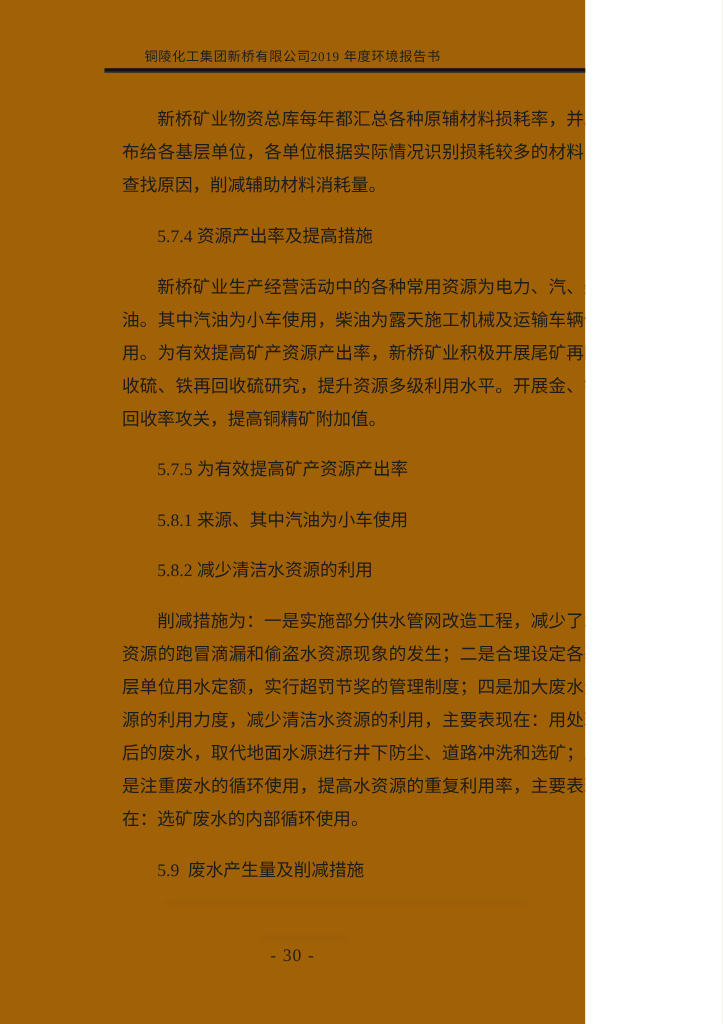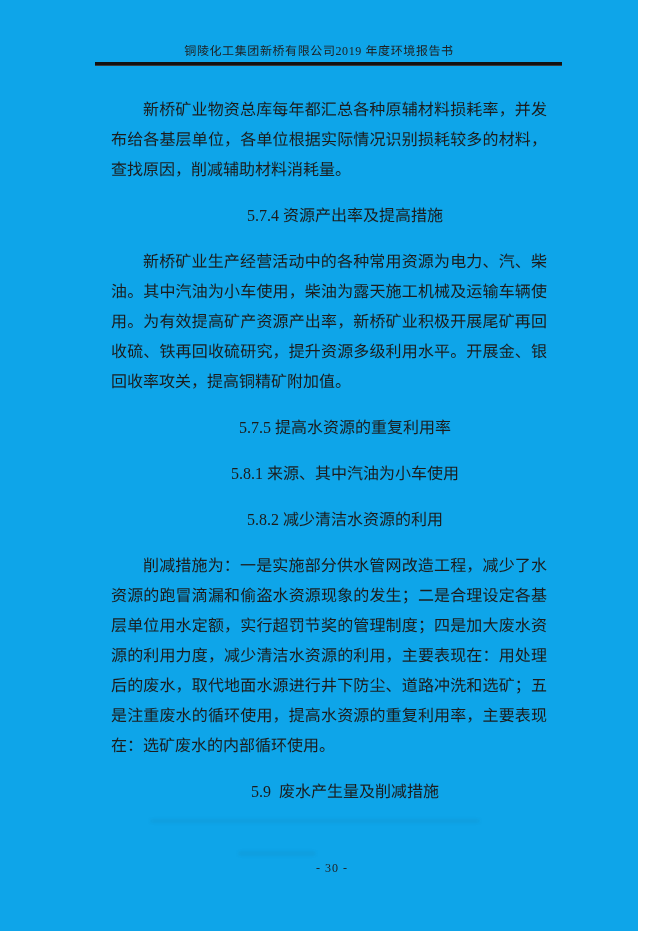--- a/index.html
+++ b/index.html
@@ -2,23 +2,23 @@
 <html lang="zh-CN"><head>
 <meta charset="utf-8">
 <style>
   html, body {
     margin: 0;
     padding: 0;
     background: #ffffff;
   }
   .page {
     position: relative;
-    width: 638px;
+    width: 532px;
     height: 931px;
-    background: #0ea5e9;
+    background: #a16207;
     overflow: hidden;
     font-family: "Liberation Serif", "DejaVu Serif", serif;
     color: #1c1c1c;
   }
   .header-title {
     position: absolute;
     top: 41px;
     left: 0;
     width: 100%;
     text-align: center;
@@ -46,29 +46,29 @@
     text-align: justify;
     color: #1c1c1c;
   }
   .para, .heading {
     margin: 16px;
     padding: 0;
     text-indent: 2em;
   }
   .heading {
     white-space: pre-wrap;
-    text-align: center;
+    text-align: left;
   }
   .footer {
     position: absolute;
     top: 861px;
-    left: 13px;
+    left: 0;
     width: 100%;
     text-align: center;
-    font-size: 12px;
+    font-size: 16px;
     letter-spacing: 1px;
     color: #1f1f1f;
   }
   .scan-artifact {
     position: absolute;
     background: rgba(40, 40, 40, 0.05);
     border-radius: 3px;
     filter: blur(1.5px);
     pointer-events: none;
   }
@@ -81,21 +81,21 @@
 <div class="page">
 
   <div class="header-title">铜陵化工集团新桥有限公司2019 年度环境报告书</div>
 
   <div class="header-rule"></div>
 
   <div class="body-text">
     <p class="para">新桥矿业物资总库每年都汇总各种原辅材料损耗率，并发布给各基层单位，各单位根据实际情况识别损耗较多的材料，查找原因，削减辅助材料消耗量。</p>
     <p class="heading">5.7.4 资源产出率及提高措施</p>
     <p class="para">新桥矿业生产经营活动中的各种常用资源为电力、汽、柴油。其中汽油为小车使用，柴油为露天施工机械及运输车辆使用。为有效提高矿产资源产出率，新桥矿业积极开展尾矿再回收硫、铁再回收硫研究，提升资源多级利用水平。开展金、银回收率攻关，提高铜精矿附加值。</p>
-    <p class="heading">5.7.5 提高水资源的重复利用率</p>
+    <p class="heading">5.7.5 为有效提高矿产资源产出率</p>
     <p class="heading">5.8.1 来源、其中汽油为小车使用</p>
     <p class="heading">5.8.2 减少清洁水资源的利用</p>
     <p class="para">削减措施为：一是实施部分供水管网改造工程，减少了水资源的跑冒滴漏和偷盗水资源现象的发生；二是合理设定各基层单位用水定额，实行超罚节奖的管理制度；四是加大废水资源的利用力度，减少清洁水资源的利用，主要表现在：用处理后的废水，取代地面水源进行井下防尘、道路冲洗和选矿；五是注重废水的循环使用，提高水资源的重复利用率，主要表现在：选矿废水的内部循环使用。</p>
     <p class="heading">5.9  废水产生量及削减措施</p>
   </div>
 
   <div class="scan-artifact artifact-1"></div>
   <div class="scan-artifact artifact-2"></div>
 
   <div class="footer">

